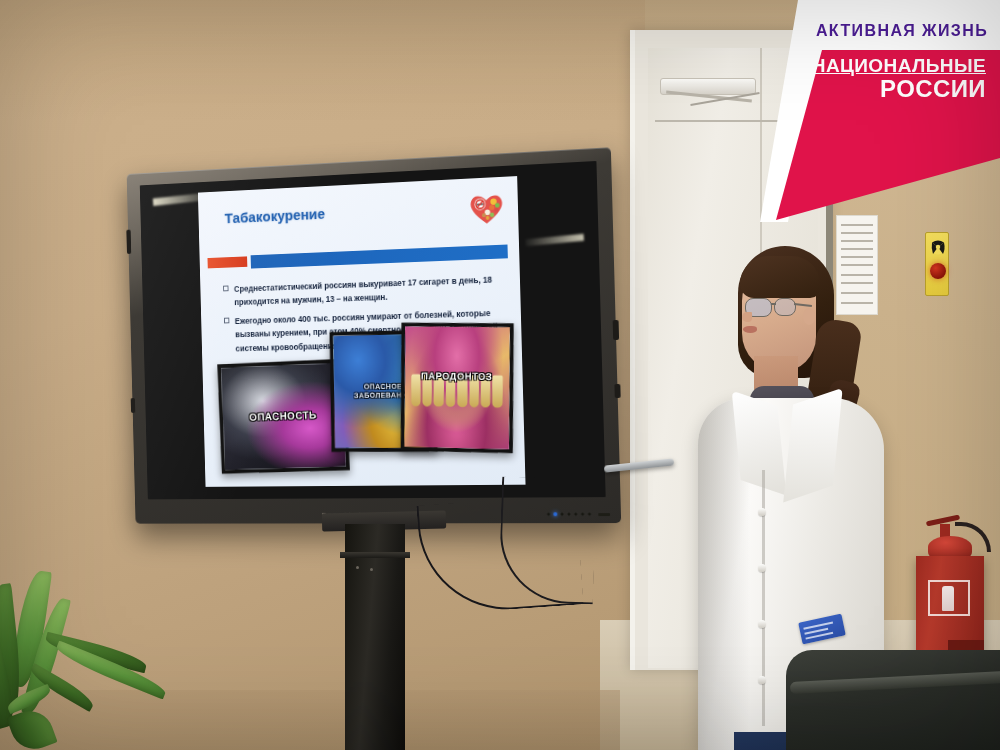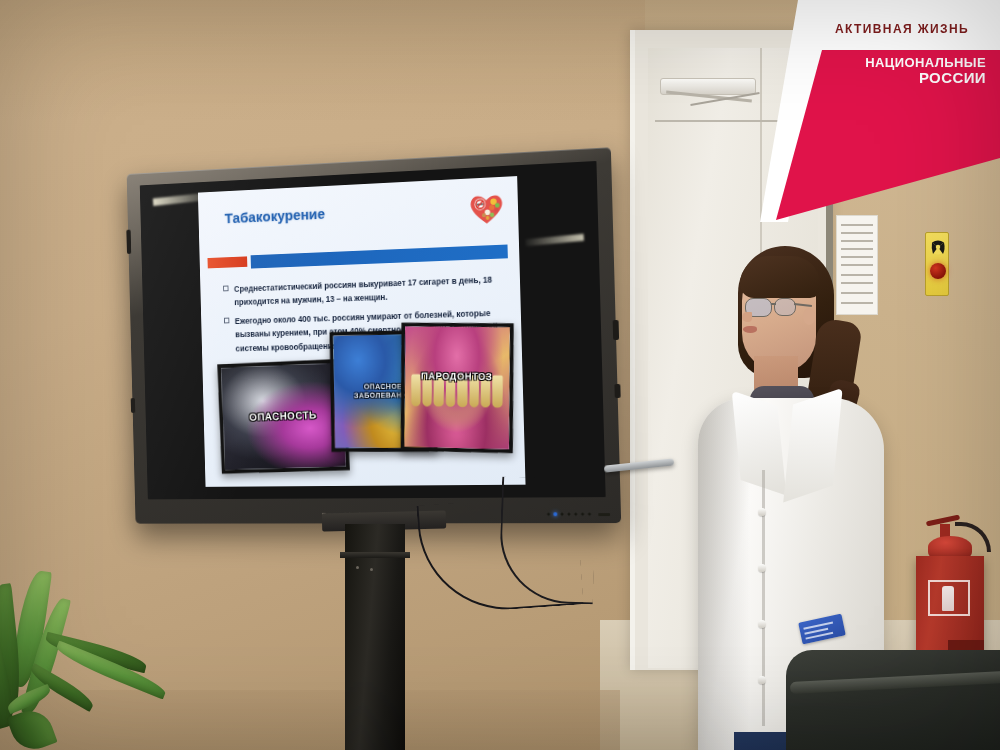--- a/index.html
+++ b/index.html
@@ -415,30 +415,30 @@
     background: #ffffff;
     clip-path: polygon(98px 0, 130px 0, 88px 222px, 60px 222px);
   }
   .banner-red {
     position: absolute; inset: 0;
     background: #e0134a;
     clip-path: polygon(122px 50px, 300px 50px, 300px 158px, 76px 220px);
   }
   .banner-top-text {
     position: absolute; left: 112px; top: 22px; width: 180px; text-align: center;
-    color: #7f1d1d; font-weight: bold; font-size: 12px; letter-spacing: 1.4px;
+    color: #4c1d95; font-weight: bold; font-size: 16px; letter-spacing: 1.4px;
   }
   .banner-main {
     position: absolute; left: 96px; top: 56px; width: 196px; text-align: right;
     color: #ffffff; font-weight: bold; line-height: 1.06;
     padding-right: 6px;
   }
-  .banner-l1 { font-size: 13px; letter-spacing: .4px; }
+  .banner-l1 { font-size: 19px; letter-spacing: .4px; text-decoration: underline; }
   .banner-l2 { font-size: 19.5px; letter-spacing: .4px; }
-  .banner-l3 { font-size: 15px; letter-spacing: .4px; }
+  .banner-l3 { font-size: 24px; letter-spacing: .4px; }
 
   .vignette {
     position: absolute; inset: 0; pointer-events: none;
     box-shadow: inset 0 0 120px rgba(0,0,0,.22);
   }
 </style>
 </head>
 <body>
 
 <div id="scene">

